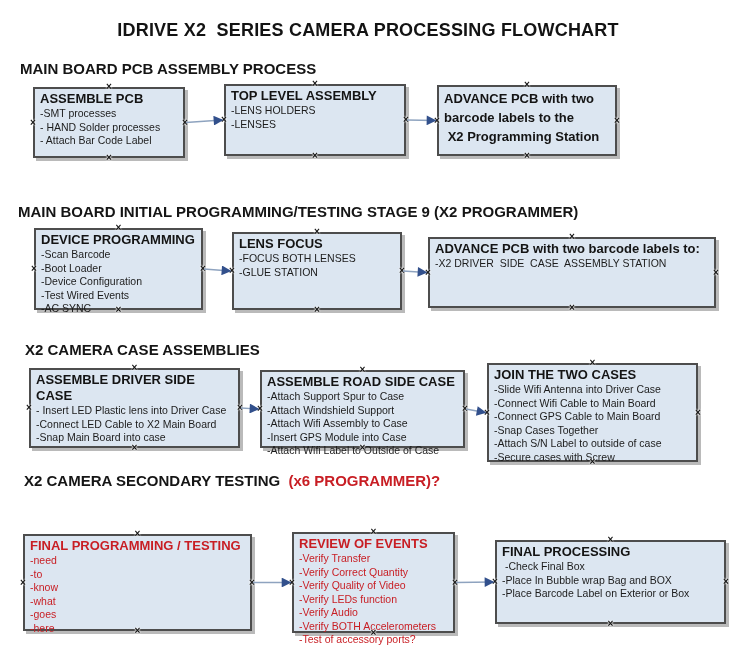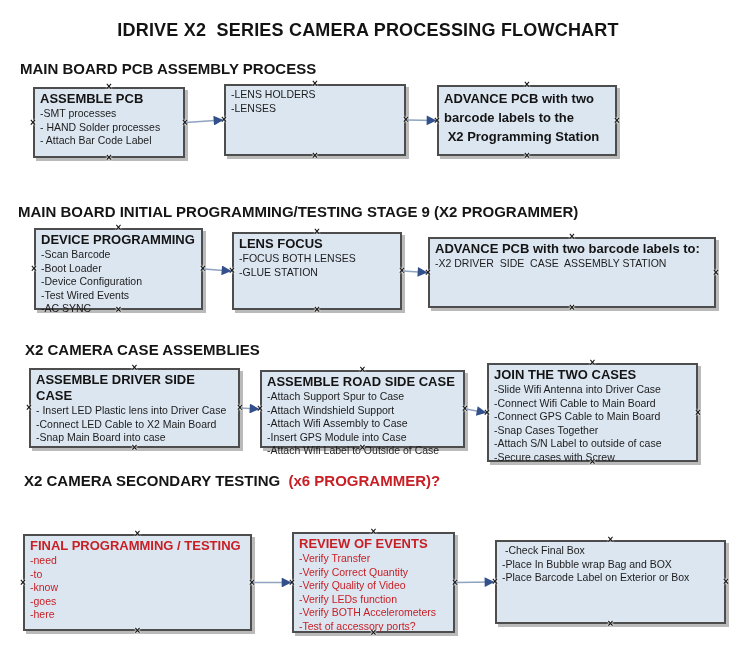--- a/index.html
+++ b/index.html
@@ -51,20 +51,21 @@
   <div class="bt">ASSEMBLE PCB</div>
   <div class="bl">-SMT processes</div>
   <div class="bl">- HAND Solder processes</div>
   <div class="bl">- Attach Bar Code Label</div>
 <span class="anchor" style="left: 74px; top: -2px;">×</span>
     <span class="anchor" style="left: 74px; top: 69px;">×</span>
     <span class="anchor" style="left: -2px; top: 33.5px;">×</span>
     <span class="anchor" style="left: 150px; top: 33.5px;">×</span>
   </div>
 <div class="box" id="bx01" style="left:224px;top:84px;width:182px;height:72px">
+  <div class="bt">TOP LEVEL ASSEMBLY</div>
   <div class="bl">-LENS HOLDERS</div>
   <div class="bl">-LENSES</div>
 <span class="anchor" style="left: 89px; top: -2px;">×</span>
     <span class="anchor" style="left: 89px; top: 70px;">×</span>
     <span class="anchor" style="left: -2px; top: 34px;">×</span>
     <span class="anchor" style="left: 180px; top: 34px;">×</span>
   </div>
 <div class="box allbold" id="bx02" style="left:437px;top:85px;width:180px;height:71px">
   <div class="bl">ADVANCE PCB with two</div>
   <div class="bl">barcode labels to the</div>
@@ -139,41 +140,44 @@
     <span class="anchor" style="left: 103.5px; top: 97px;">×</span>
     <span class="anchor" style="left: -2px; top: 47.5px;">×</span>
     <span class="anchor" style="left: 209px; top: 47.5px;">×</span>
   </div>
 
 <div class="box red-box" id="bx30" style="left:23px;top:534px;width:229px;height:97px">
   <div class="bt">FINAL PROGRAMMING / TESTING</div>
   <div class="bl">-need</div>
   <div class="bl">-to</div>
   <div class="bl">-know</div>
+  <div class="bl">-what</div>
   <div class="bl">-goes</div>
   <div class="bl">-here</div>
 <span class="anchor" style="left: 112.5px; top: -2px;">×</span>
     <span class="anchor" style="left: 112.5px; top: 95px;">×</span>
     <span class="anchor" style="left: -2px; top: 46.5px;">×</span>
     <span class="anchor" style="left: 227px; top: 46.5px;">×</span>
   </div>
 <div class="box red-box" id="bx31" style="left:292px;top:532px;width:163px;height:101px">
   <div class="bt">REVIEW OF EVENTS</div>
   <div class="bl">-Verify Transfer</div>
   <div class="bl">-Verify Correct Quantity</div>
   <div class="bl">-Verify Quality of Video</div>
   <div class="bl">-Verify LEDs function</div>
+  <div class="bl">-Verify Audio</div>
   <div class="bl">-Verify BOTH Accelerometers</div>
   <div class="bl" style="position:relative;z-index:2">-Test of accessory ports?</div>
 <span class="anchor" style="left: 79.5px; top: -2px;">×</span>
     <span class="anchor" style="left: 79.5px; top: 99px;">×</span>
     <span class="anchor" style="left: -2px; top: 48.5px;">×</span>
     <span class="anchor" style="left: 161px; top: 48.5px;">×</span>
   </div>
 <div class="box" id="bx32" style="left:495px;top:540px;width:231px;height:84px">
+  <div class="bt">FINAL PROCESSING</div>
   <div class="bl"> -Check Final Box</div>
   <div class="bl">-Place In Bubble wrap Bag and BOX</div>
   <div class="bl">-Place Barcode Label on Exterior or Box</div>
 <span class="anchor" style="left: 113.5px; top: -2px;">×</span>
     <span class="anchor" style="left: 113.5px; top: 82px;">×</span>
     <span class="anchor" style="left: -2px; top: 40px;">×</span>
     <span class="anchor" style="left: 229px; top: 40px;">×</span>
   </div>
 
 <svg id="connectors" width="747" height="662">

